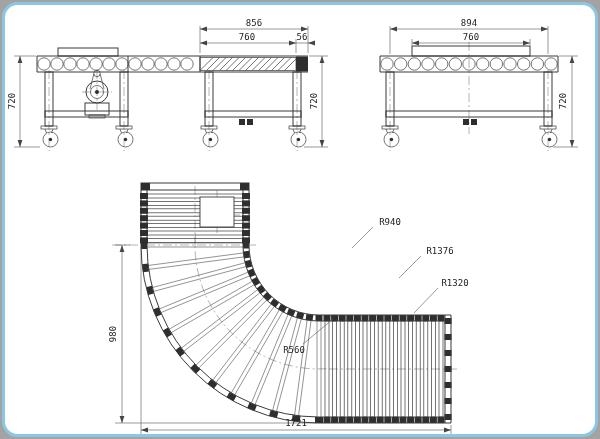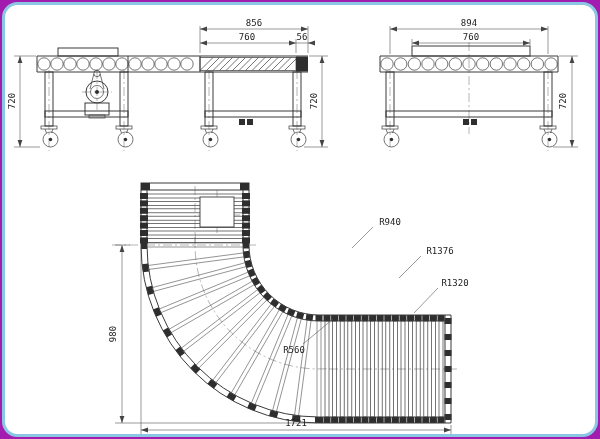--- a/index.html
+++ b/index.html
@@ -1,16 +1,16 @@
 <!DOCTYPE html>
 <html><head>
 <meta charset="utf-8">
 <style>
   html,body{margin:0;padding:0;background:#fff;}
-  .stage{width:600px;height:439px;position:relative;background:#a21caf;font-family:"DejaVu Sans Mono",monospace;}
+  .stage{width:600px;height:439px;position:relative;background:#a3a3a3;font-family:"DejaVu Sans Mono",monospace;}
   svg{display:block;}
   .ln{stroke:#3a3a3a;stroke-width:1;fill:none;}
   .th{stroke:#3a3a3a;stroke-width:.7;fill:none;}
   .fl{stroke:#3a3a3a;stroke-width:.55;fill:none;}
   .dk{fill:#2e2e2e;stroke:none;}
   .dim{stroke:#555;stroke-width:.6;fill:none;}
   .cl{stroke:#777;stroke-width:.55;fill:none;stroke-dasharray:9 3 2 3;}
   .arw{fill:#444;stroke:none;}
   text.dimtxt{font-family:"DejaVu Sans Mono",monospace;font-size:9px;fill:#222;text-anchor:middle;}
   .whitebox{fill:#fff;stroke:#3a3a3a;stroke-width:.9;}

